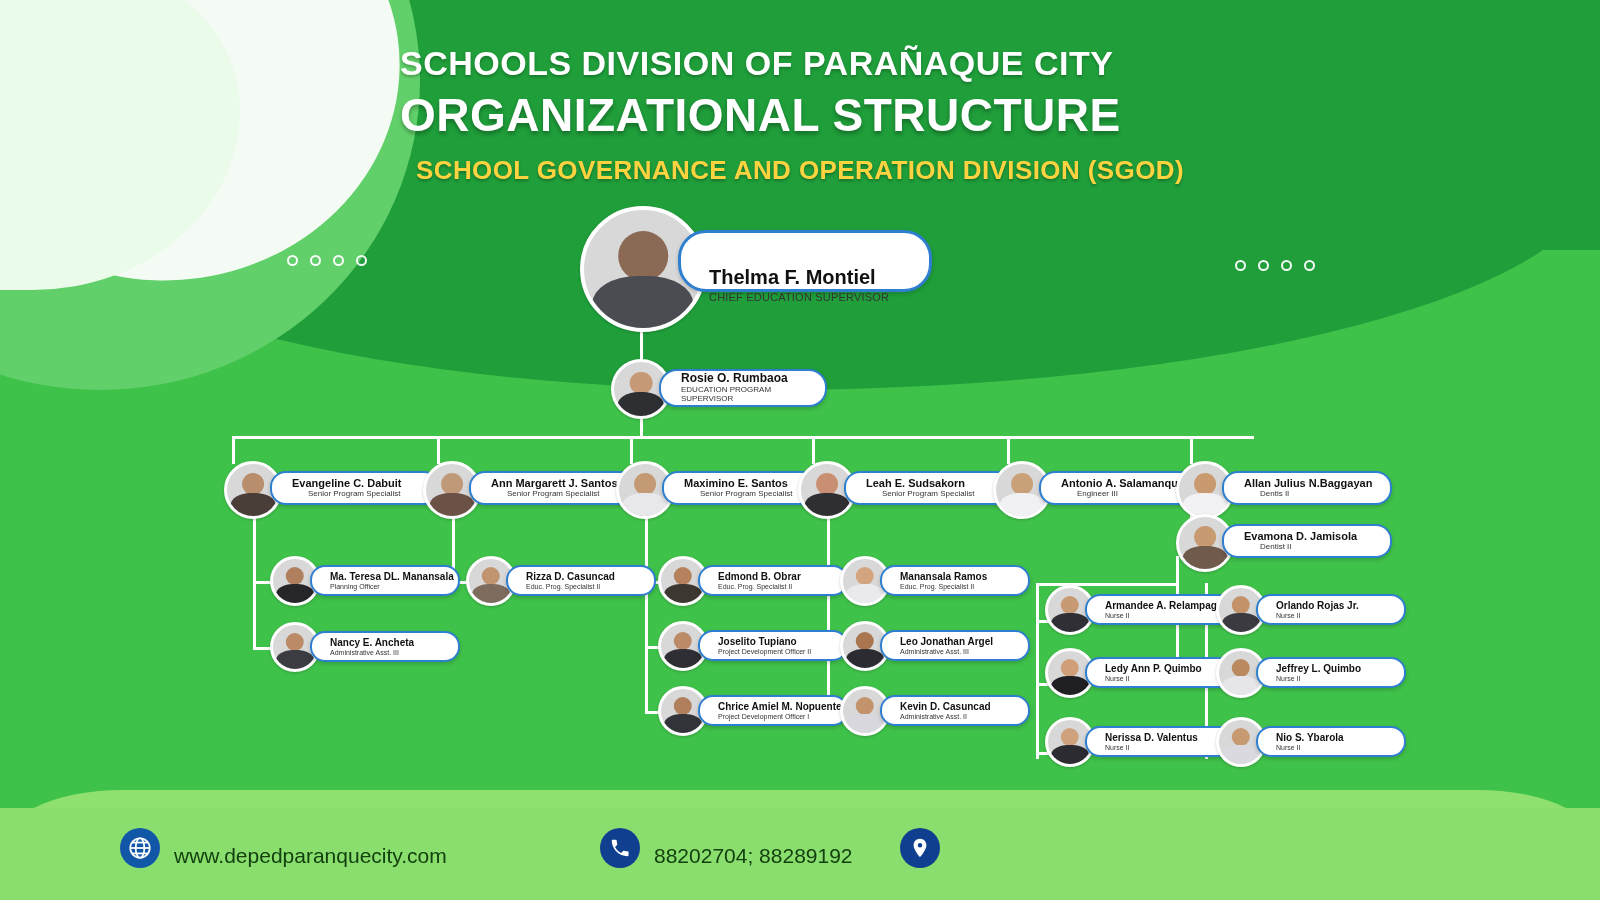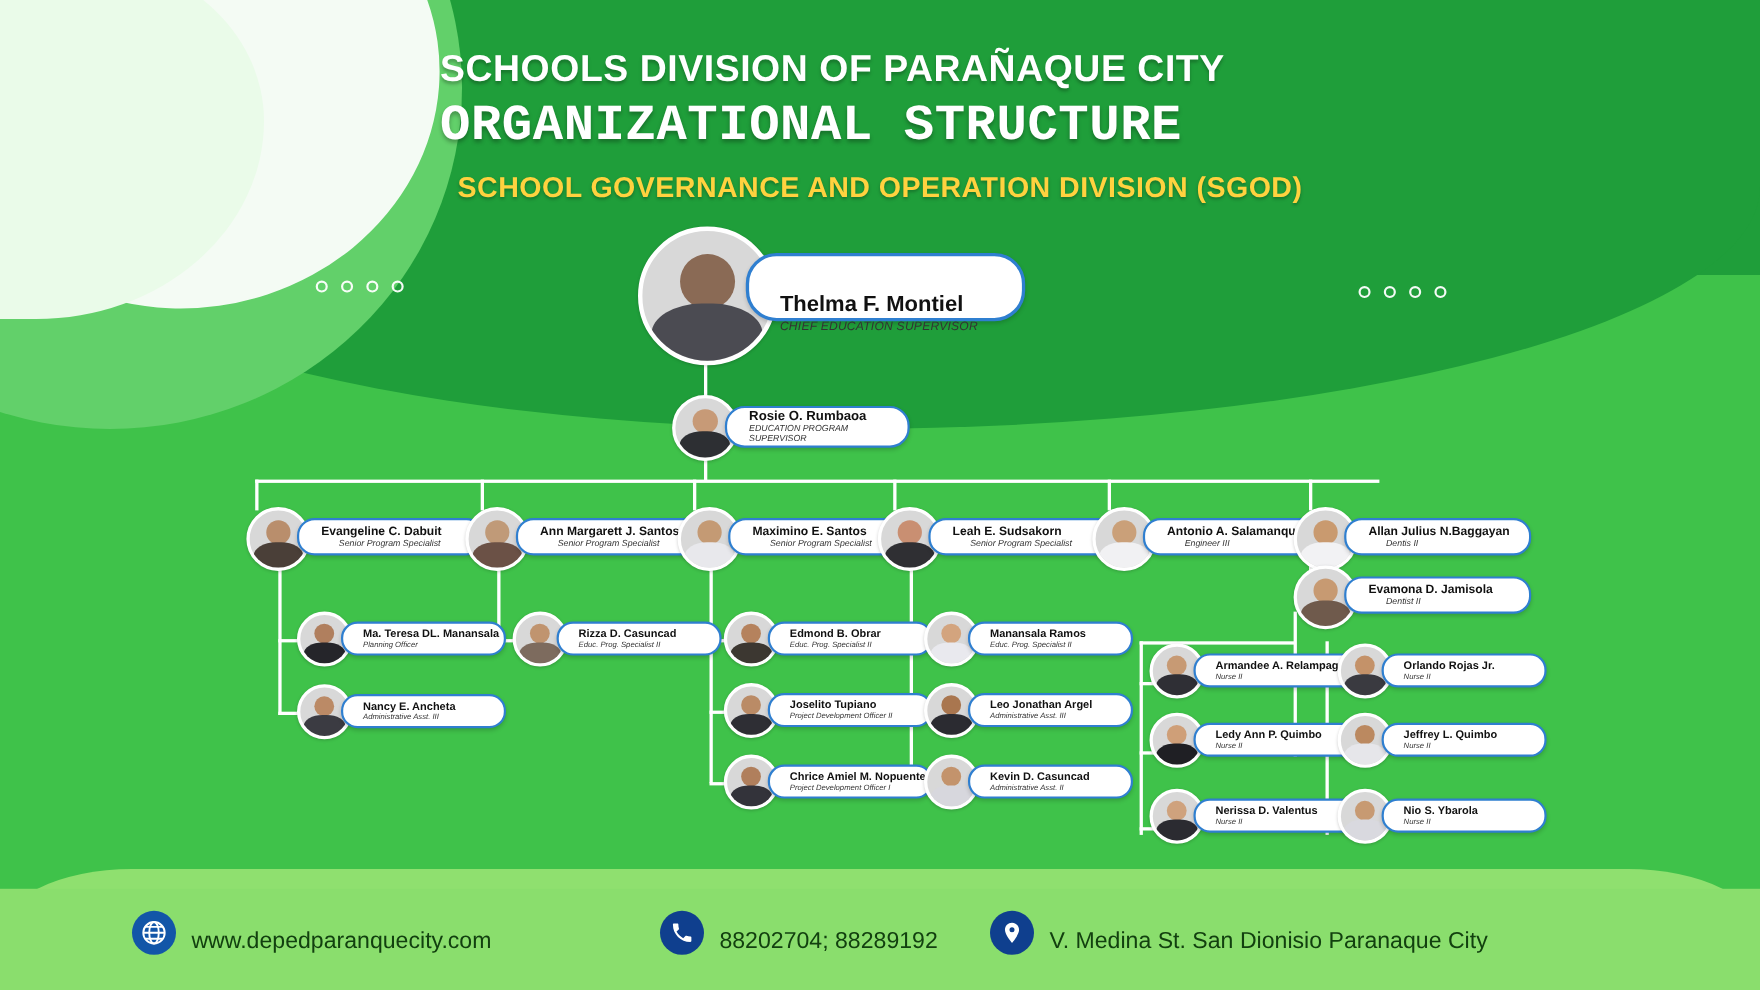--- a/index.html
+++ b/index.html
@@ -73,21 +73,20 @@
   }
   .title1{
     position:absolute; left:400px; top:44px; width:800px;
     font-size:34px; font-weight:bold; color:#ffffff; letter-spacing:.5px;
     text-shadow:0 2px 3px rgba(0,0,0,.25);
   }
   .title2{
     position:absolute; left:400px; top:88px; width:820px;
     font-size:46px; font-weight:bold; color:#ffffff; letter-spacing:.5px;
     text-shadow:0 3px 4px rgba(0,0,0,.3);
-    font-family:Liberation Mono, monospace;
   }
   .title3{
     position:absolute; left:0; top:155px; width:1600px; text-align:center;
     font-size:26px; font-weight:bold; color:#ffd23f; letter-spacing:.4px;
     text-shadow:0 2px 3px rgba(0,0,0,.28);
   }
 
   
   .dots { position:absolute; display:flex; gap:12px; }
   .dots span{ width:11px; height:11px; border-radius:50%; border:2px solid #ffffff; display:block; opacity:.95;}
@@ -110,21 +109,21 @@
   .photo .body{
     position:absolute; left:50%; bottom:-8%; transform:translateX(-50%);
     width:86%; height:52%; border-radius:45% 45% 0 0;
   }
   .card{
     position:absolute; background:#ffffff; border-radius:20px;
     border:2px solid #2f7fd0; display:flex; flex-direction:column;
     justify-content:center; box-shadow:0 2px 4px rgba(0,0,0,.18);
   }
   .card .nm{ font-weight:bold; color:#111; line-height:1.1; }
-  .card .ps{ color:#333; line-height:1.1;font-style:italic; }
+  .card .ps{ color:#333; line-height:1.1; }
 
   
   .chief .photo{ left:0; top:0; width:126px; height:126px; border:4px solid #fff; }
   .chief .card{ left:98px; top:24px; width:254px; height:62px; border-radius:28px; border-width:3px; padding-left:28px; }
   .chief .nm{ font-size:20px;margin-top:48px; }
   .chief .ps{ font-size:11px; letter-spacing:.2px; margin-top:3px;}
 
   
   .l2 .photo{ left:0; top:0; width:60px; height:60px; }
   .l2 .card{ left:48px; top:10px; width:168px; height:38px; border-radius:18px; padding-left:20px; }
@@ -492,14 +491,13 @@
   </span>
   <span class="ftxt">88202704; 88289192</span>
 </div>
 
 <div class="footer-item" style="left:900px; top:828px;">
   <span class="ficon">
     <svg width="22" height="22" viewBox="0 0 24 24" fill="#fff">
       <path d="M12 2C8.1 2 5 5.1 5 9c0 5.2 7 13 7 13s7-7.8 7-13c0-3.9-3.1-7-7-7zm0 9.5A2.5 2.5 0 1 1 12 6.5a2.5 2.5 0 0 1 0 5z"></path>
     </svg>
   </span>
-  <span class="ftxt">V. Medina St. San Dionisio Paranaque City</span>
 </div>
 
 </body></html>

